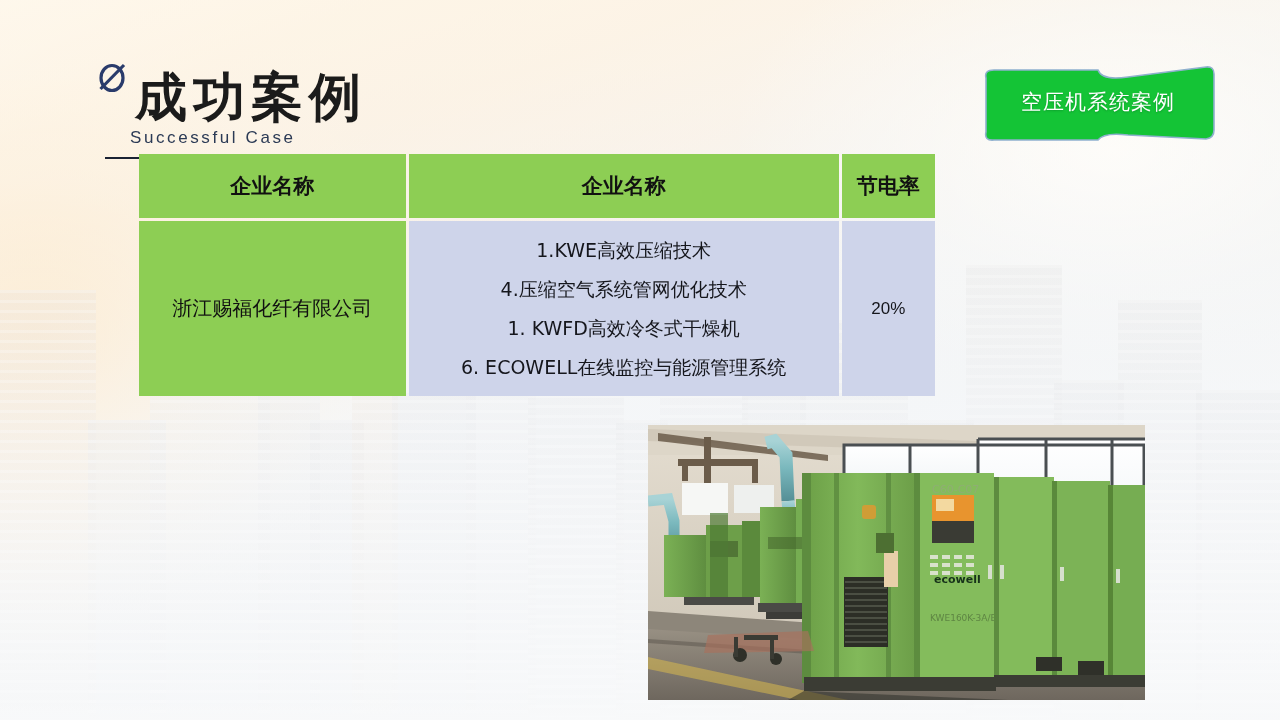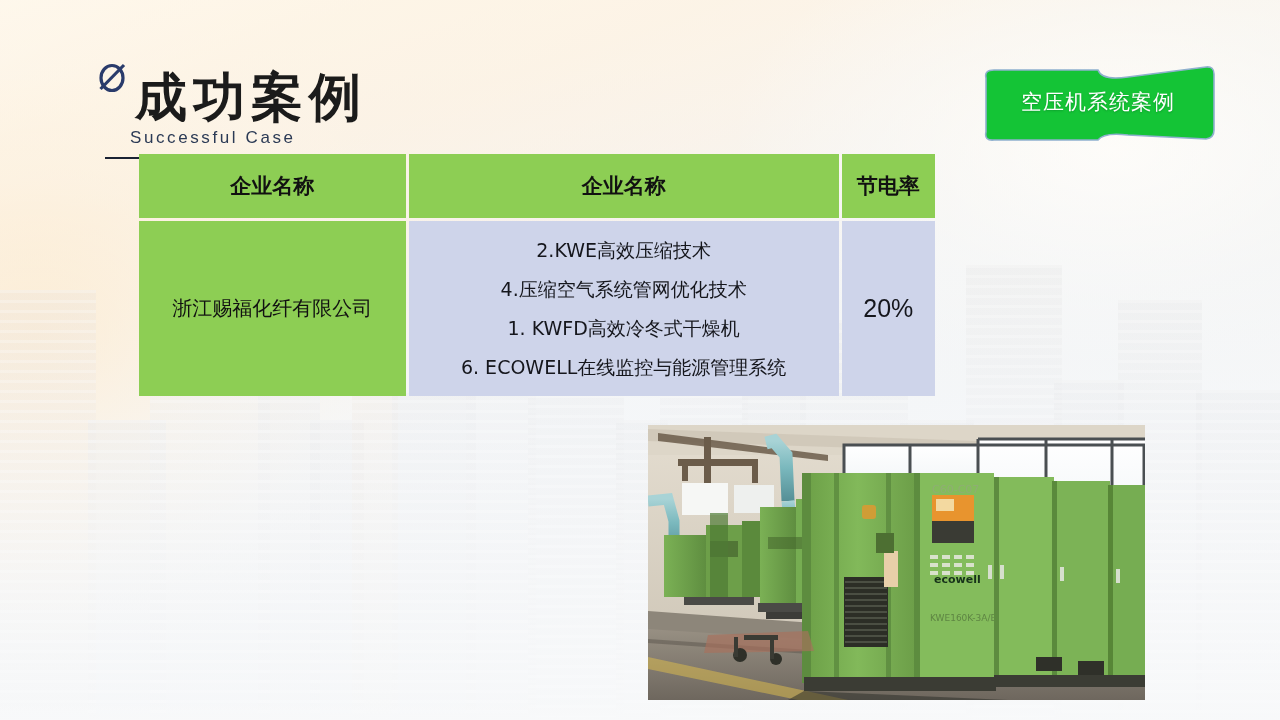--- a/index.html
+++ b/index.html
@@ -142,21 +142,21 @@
     padding: 12px 0 12px 14px;
   }
   .tech-line {
     font-size: 19px; color: #15161c; line-height: 39px;
     font-family: "DejaVu Sans", "Liberation Sans", sans-serif;
     white-space: nowrap;
   }
   .cell-rate {
     background: #CED4EA;
     text-align: center;
-    font-size: 25px; color: #15161c;
+    font-size: 17px; color: #15161c;
     font-family: "Liberation Sans", sans-serif;
   }
 
   
   .photo {
     position: absolute; left: 648px; top: 425px;
     width: 497px; height: 275px;
     overflow: hidden;
     background: #b9b2a4;
   }
@@ -238,21 +238,21 @@
       <tr>
         <th class="th-cell col-a">企业名称</th>
         <th class="th-cell col-b">企业名称</th>
         <th class="th-cell col-c">节电率</th>
       </tr>
     </thead>
     <tbody>
       <tr>
         <td class="cell-company col-a">浙江赐福化纤有限公司</td>
         <td class="cell-tech col-b">
-          <div class="tech-line">2.KWE高效压缩技术</div>
+          <div class="tech-line">1.KWE高效压缩技术</div>
           <div class="tech-line">4.压缩空气系统管网优化技术</div>
           <div class="tech-line">1. KWFD高效冷冬式干燥机</div>
           <div class="tech-line">6. ECOWELL在线监控与能源管理系统</div>
         </td>
         <td class="cell-rate col-c">20%</td>
       </tr>
     </tbody>
   </table>
 
   <div class="photo">

